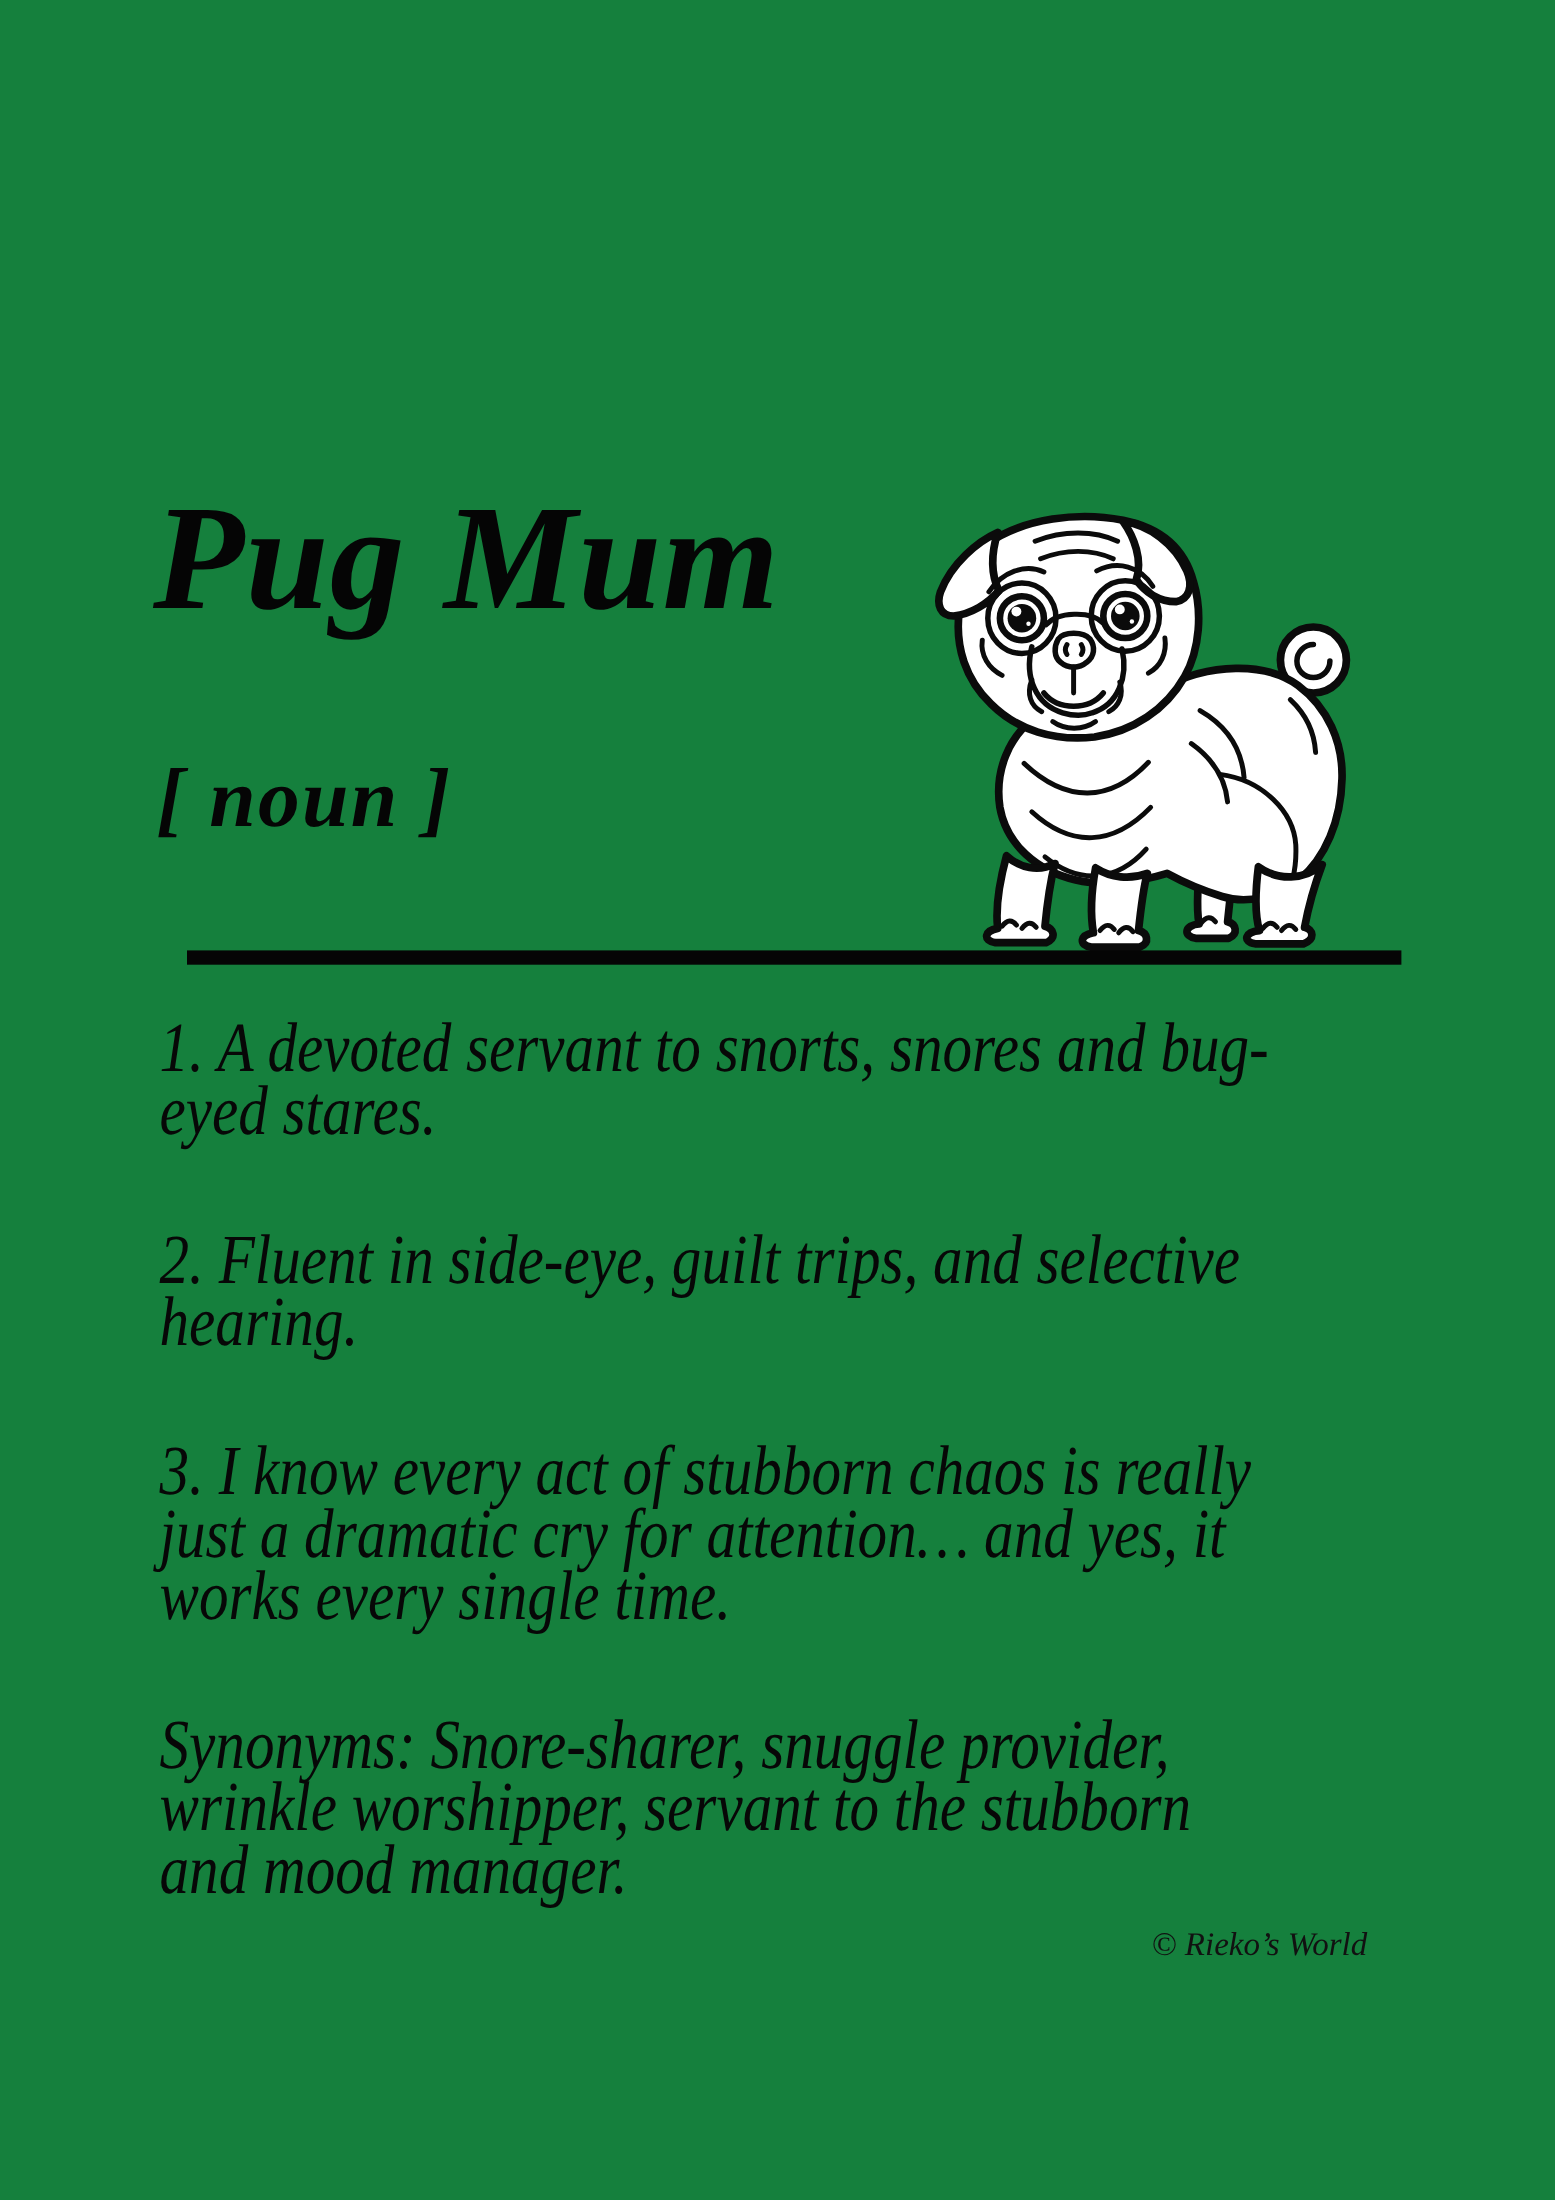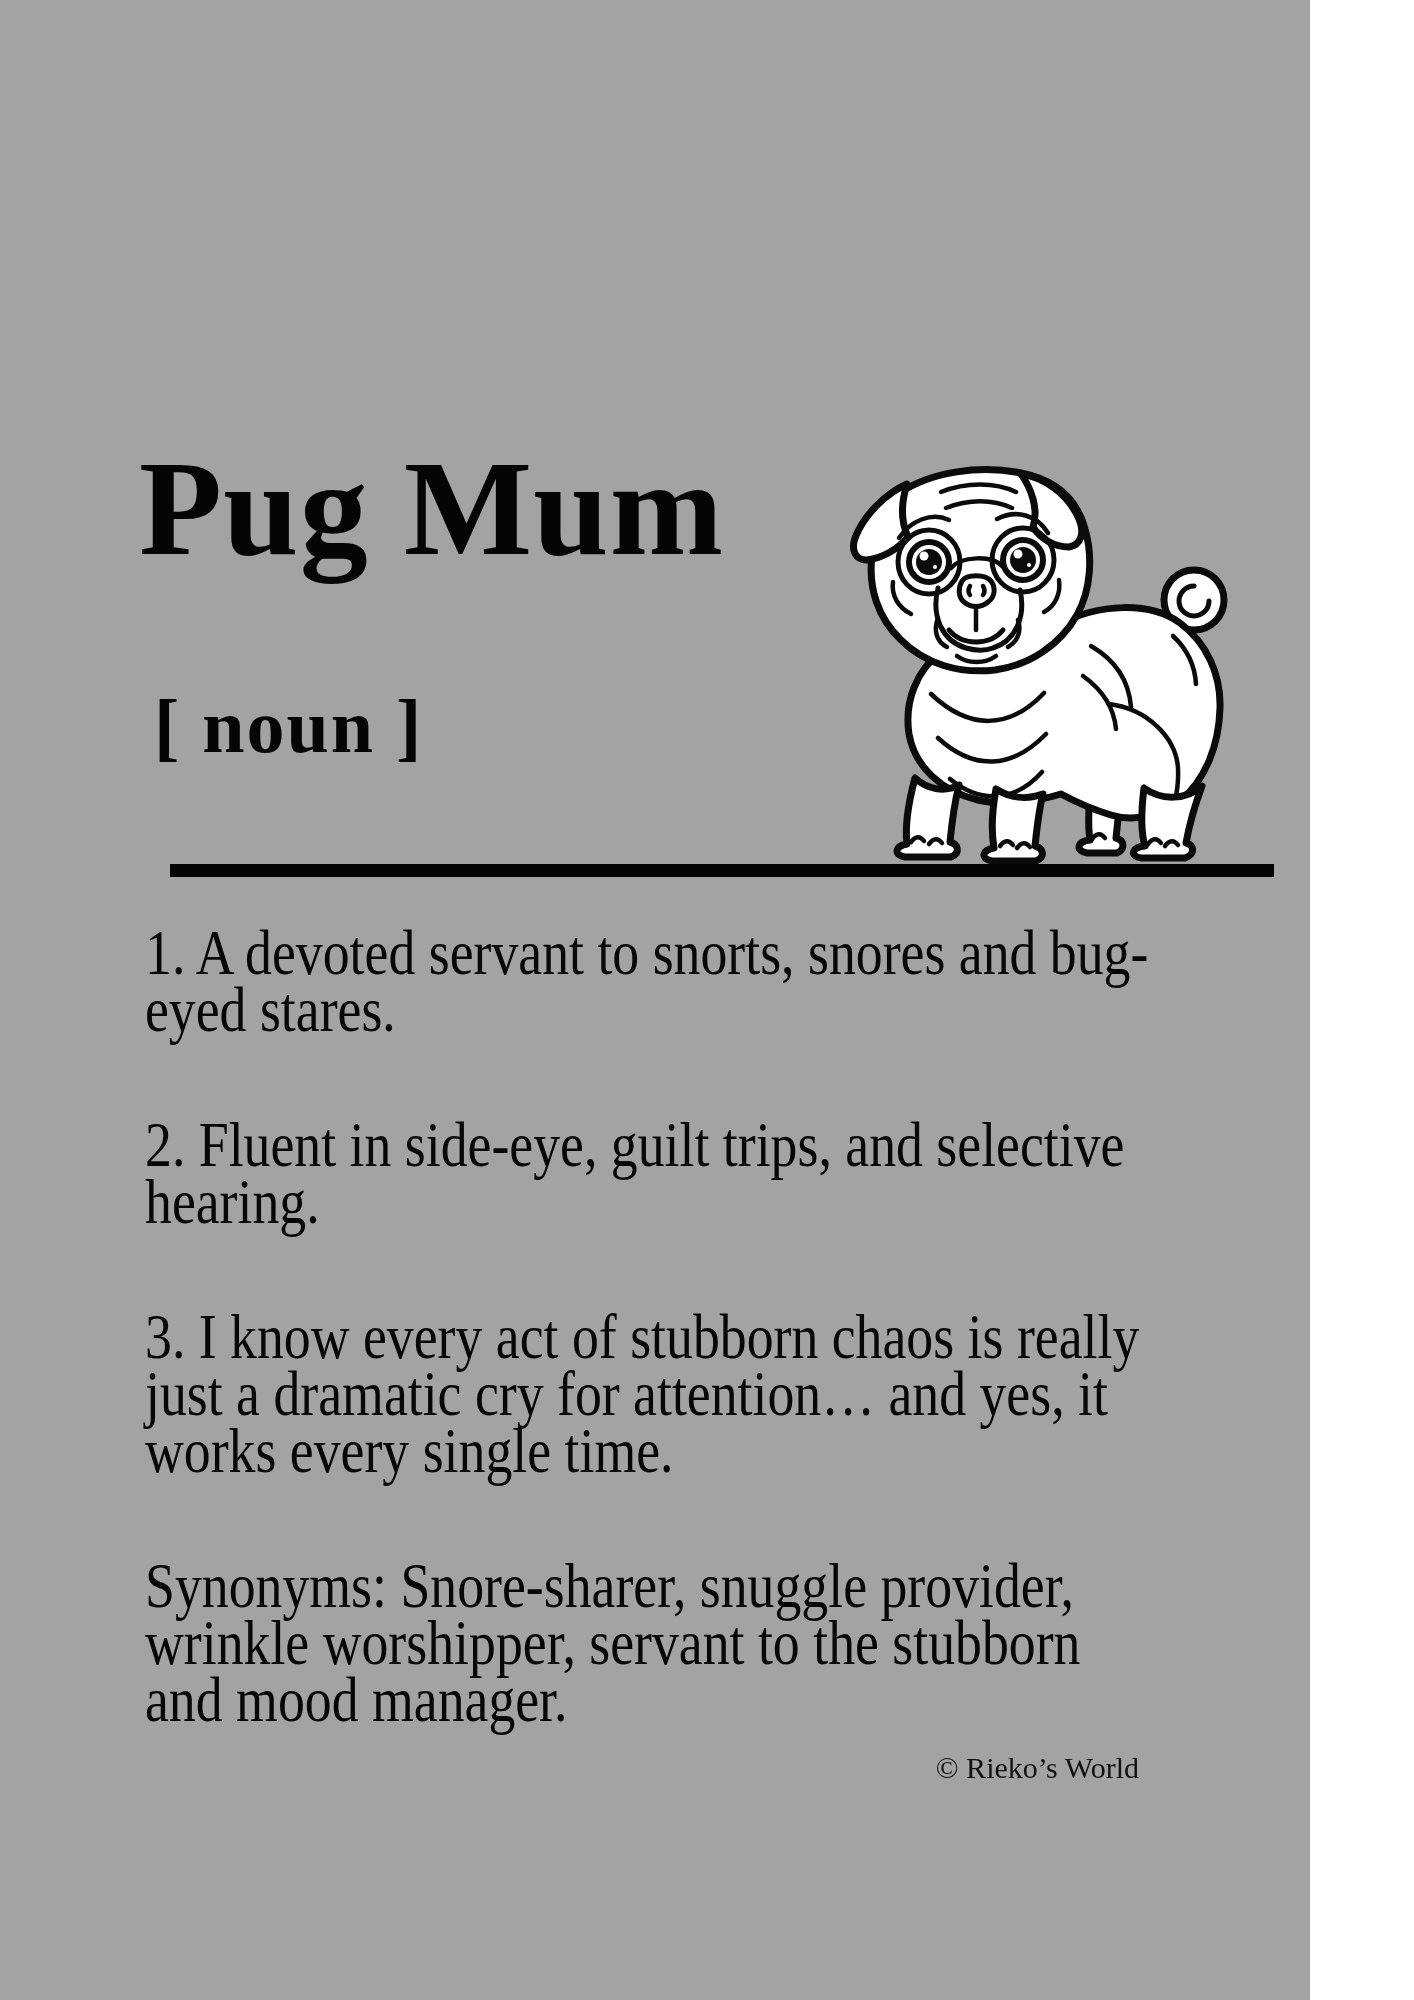--- a/index.html
+++ b/index.html
@@ -3,31 +3,31 @@
 <meta charset="utf-8">
 <style>
   html,body{margin:0;padding:0;}
   body{
     width:1414px;height:2000px;
     background:#ffffff;
     font-family:"Liberation Serif","DejaVu Serif",serif;
     color:#000;
   }
   .sheet{
-    position:relative;width:1310px;height:2000px;background:#a3a3a3;overflow:hidden;
+    position:relative;width:1414px;height:2000px;background:#15803d;overflow:hidden;font-style:italic;
   }
   .title{
     position:absolute;left:139px;top:440px;
     font-size:136px;font-weight:bold;line-height:1;letter-spacing:1px;
     white-space:nowrap;color:#050505;
   }
   .noun{
     position:absolute;left:142px;top:688px;
     font-size:76px;font-weight:bold;line-height:1;letter-spacing:2px;
-    white-space:nowrap;color:#050505;margin-left:12px;
+    white-space:nowrap;color:#050505;
   }
   .pug{
     position:absolute;left:845px;top:450px;width:400px;height:420px;
   }
   .divider{
     position:absolute;left:170px;top:864px;width:1104px;height:13px;
     background:#050505;
   }
   .textcol{
     position:absolute;left:145px;top:924px;width:1400px;

